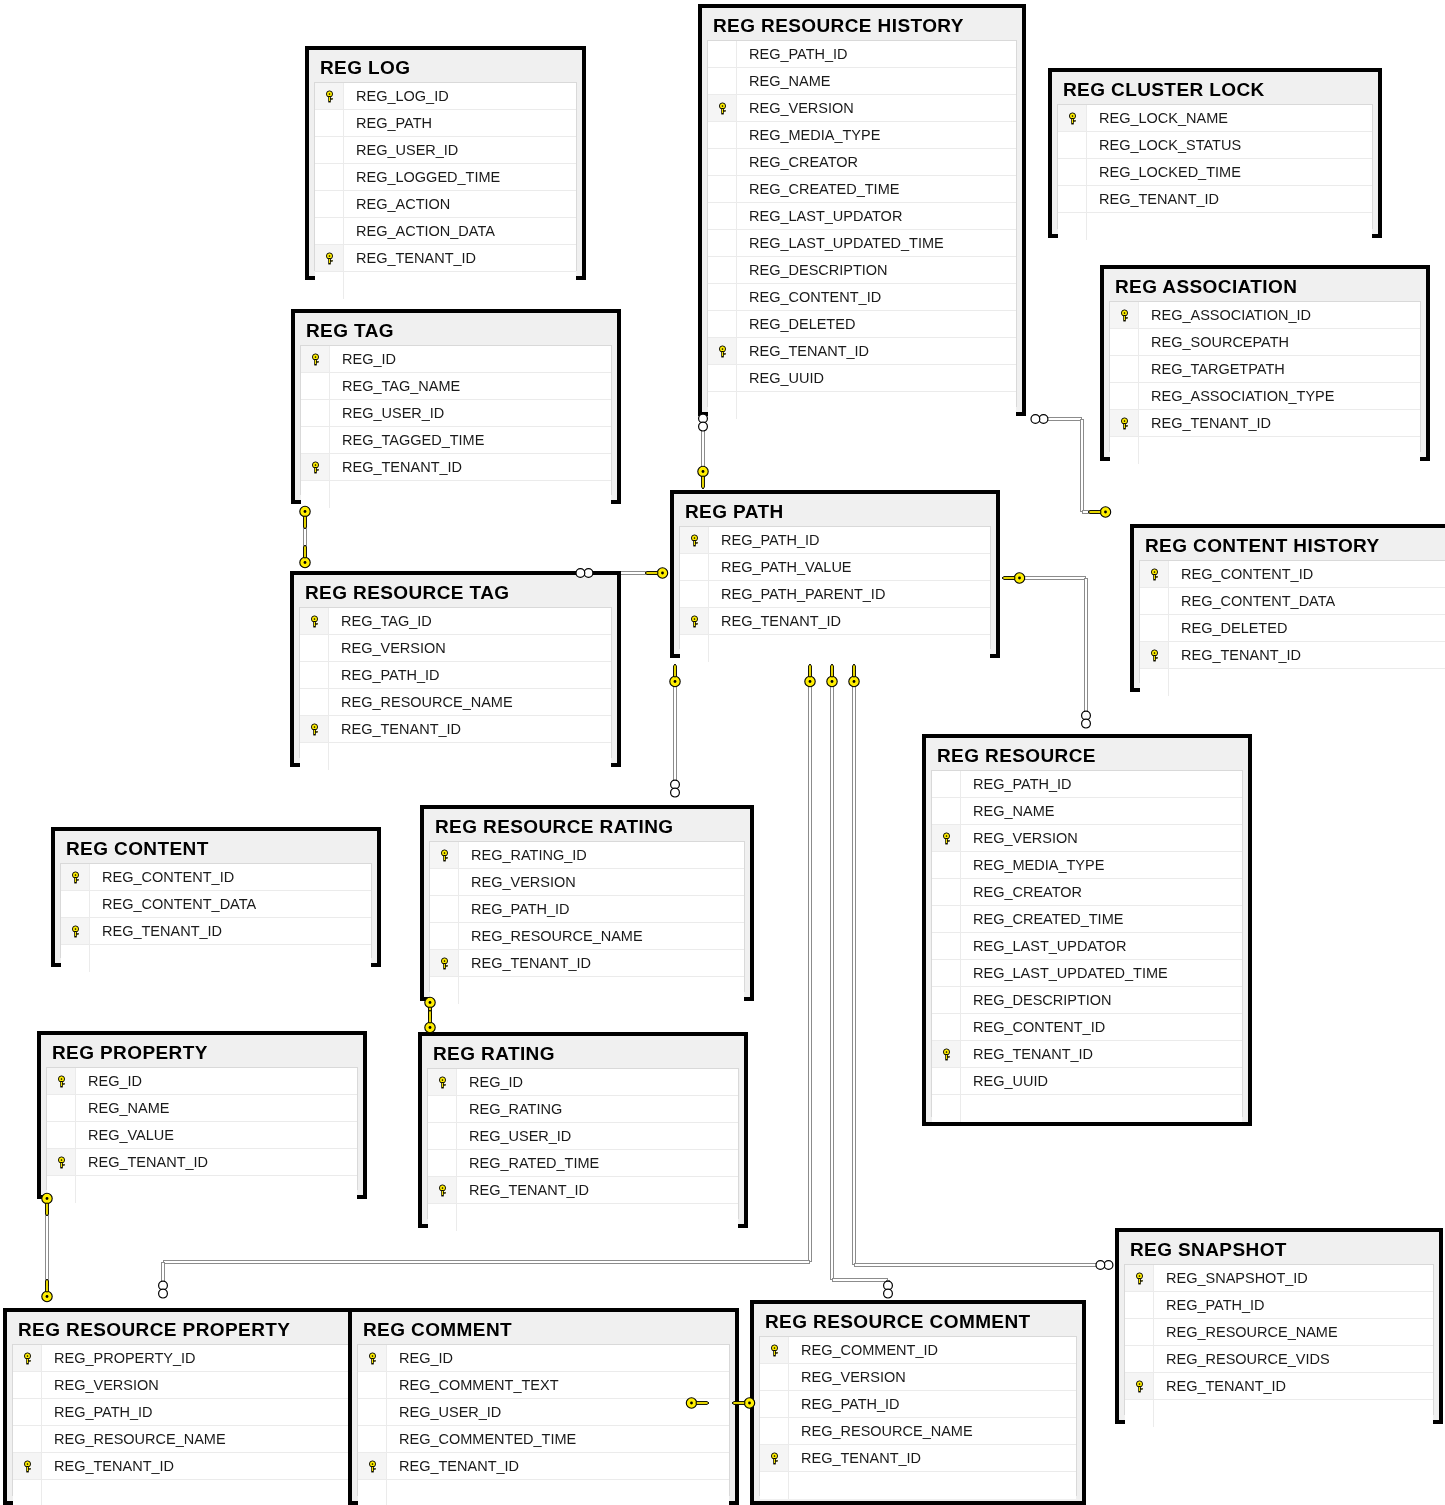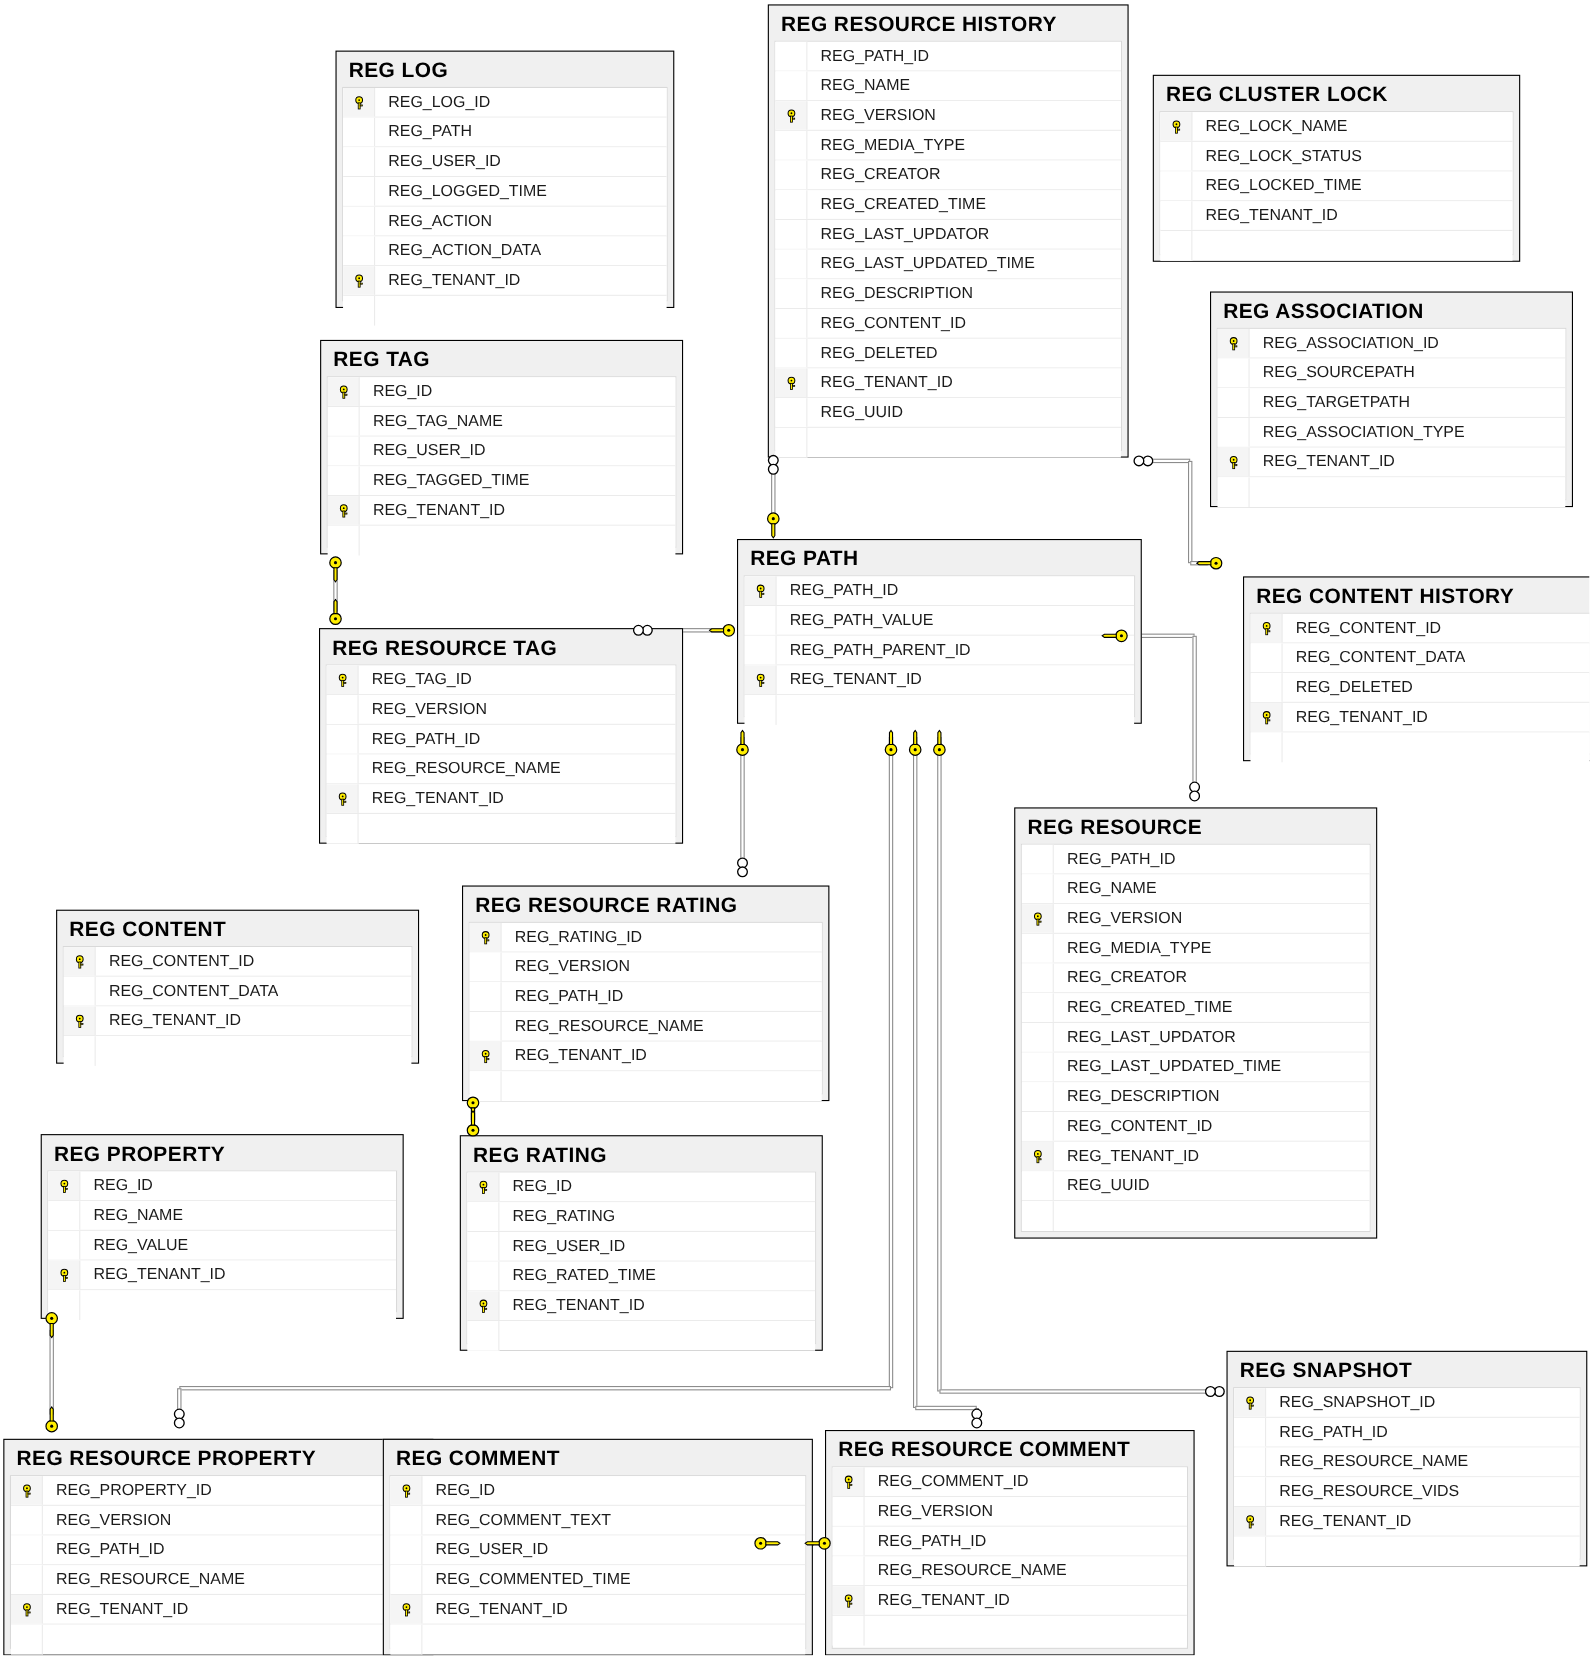--- a/index.html
+++ b/index.html
@@ -12,21 +12,21 @@
     width:1445px;
     height:1505px;
     overflow:hidden;
     background:#ffffff;
   }
   
   .entity{
     position:absolute;
     box-sizing:border-box;
     background:#f0f0f0;
-    border:1px solid #000000;
+    border:4px solid #000000;
     padding:4px;
     z-index:5;
   }
   .ent-title{
     position:absolute;
     top:4px;
     left:11px;
     right:4px;
     height:28px;
     line-height:28px;
@@ -118,21 +118,21 @@
       <div class="lineV" style="top: 670px; left: 830px; height: 610px;"></div>
       <div class="lineH" style="left: 832px; top: 1278px; width: 56px;"></div>
       <div class="lineV" style="top: 1280px; left: 886px; height: 10px;"></div>
       <div class="lineV" style="top: 670px; left: 852px; height: 595px;"></div>
       <div class="lineH" style="left: 854px; top: 1263px; width: 246px;"></div>
       <div class="lineV" style="top: 1004px; left: 428px; height: 16px;"></div>
       <div class="lineV" style="top: 1209px; left: 45px; height: 77px;"></div>
       <div class="lineH" style="left: 700px; top: 1401px; width: 40px;"></div>
     </div>
   <div id="entities-layer">
-      <div class="entity" style="left: 305px; top: 46px; width: 308px; height: 234px;">
+      <div class="entity" style="left: 305px; top: 46px; width: 281px; height: 234px;">
         <div class="ent-title">REG LOG</div>
         <div class="attrs">
           <div class="attr pk">
             <div class="kcell">
               <svg class="keyglyph" viewBox="0 0 14 14">
                 <circle cx="7" cy="4.3" r="3.3" fill="#ffee00" stroke="#000000" stroke-width="1"></circle>
                 <circle cx="7" cy="4.3" r="0.9" fill="#000"></circle>
                 <rect x="6.1" y="7" width="1.9" height="6" fill="#ffee00" stroke="#000000" stroke-width="0.8"></rect>
                 <rect x="8" y="9" width="2.2" height="1.1" fill="#ffee00" stroke="#000000" stroke-width="0.7"></rect>
               </svg>
@@ -362,21 +362,21 @@
               </svg>
             </div>
             <div class="aname">REG_TENANT_ID</div>
           </div>
           <div class="attr filler">
             <div class="kcell"></div>
             <div class="aname"></div>
           </div>
         </div>
       </div>
-      <div class="entity" style="left: 670px; top: 490px; width: 368px; height: 168px;">
+      <div class="entity" style="left: 670px; top: 490px; width: 330px; height: 168px;">
         <div class="ent-title">REG PATH</div>
         <div class="attrs">
           <div class="attr pk">
             <div class="kcell">
               <svg class="keyglyph" viewBox="0 0 14 14">
                 <circle cx="7" cy="4.3" r="3.3" fill="#ffee00" stroke="#000000" stroke-width="1"></circle>
                 <circle cx="7" cy="4.3" r="0.9" fill="#000"></circle>
                 <rect x="6.1" y="7" width="1.9" height="6" fill="#ffee00" stroke="#000000" stroke-width="0.8"></rect>
                 <rect x="8" y="9" width="2.2" height="1.1" fill="#ffee00" stroke="#000000" stroke-width="0.7"></rect>
               </svg>

